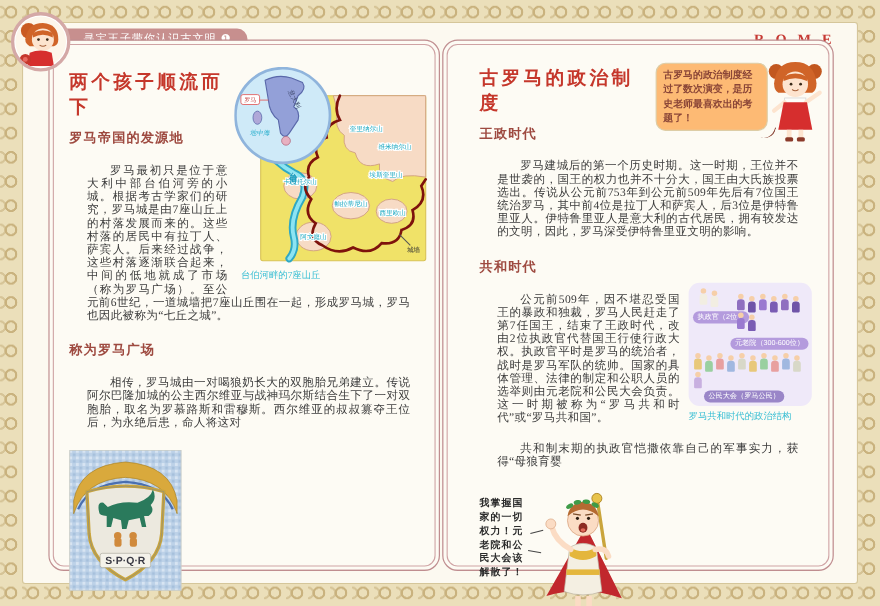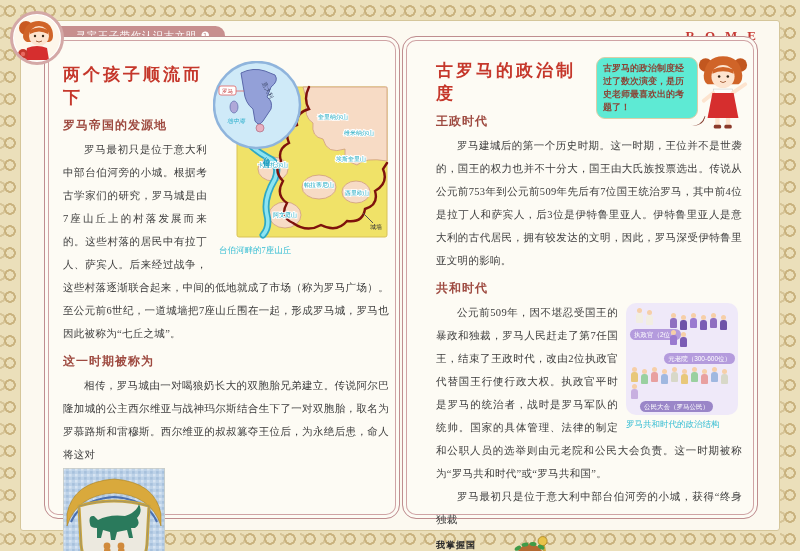--- a/index.html
+++ b/index.html
@@ -19,21 +19,21 @@
         box-shadow:inset 0 0 0 3px #fdfbf4, inset 0 0 0 4px #cfa3a4;}
   .page.left{left:44px;}
   .page.right{left:402px;}
   .page-inner{position:absolute;inset:0;text-align:justify;}
   .left .page-inner{padding:26px 10px 8px 18px;}
   .right .page-inner{padding:18px 15px 8px 33px;}
 
   h1.page-title{font-size:17px;color:#c5372b;font-weight:bold;letter-spacing:3px;margin:0 0 8px;text-align:left;}
   .right h1.page-title{margin:4px 0 6px;}
   h2.sec{font-size:12px;color:#9e4a40;font-weight:bold;letter-spacing:1px;margin:8px 0 4px;text-align:left;}
-  .bodytxt{font-size:10.5px;line-height:23px;color:#3c3c3c;letter-spacing:0.3px;margin:0;}
+  .bodytxt{font-size:10.5px;line-height:12px;color:#3c3c3c;letter-spacing:0.3px;margin:16px;}
   .indent{text-indent:2em;}
 
   
   .ribbon{position:absolute;left:30px;top:26px;height:19px;line-height:19px;border-radius:10px;
           background:#c78f8e;color:#fff;font-size:10px;letter-spacing:1px;padding:0 14px 0 46px;
           font-family:"Liberation Sans","DejaVu Sans",sans-serif;}
   .badge{position:absolute;left:10px;top:11px;width:54px;height:54px;border-radius:50%;
          background:#fff;border:3px solid #d4a8a6;box-sizing:border-box;z-index:5;overflow:hidden;}
   .rome{position:absolute;right:34px;top:28px;color:#c63832;font-weight:bold;font-size:13px;
         letter-spacing:10px;font-family:"Liberation Serif","DejaVu Serif",serif;}
@@ -44,21 +44,21 @@
   .map-cap{position:absolute;left:6px;bottom:2px;color:#35bdd3;font-size:8.5px;letter-spacing:0;white-space:nowrap;}
   .river-label{position:absolute;left:48px;top:90px;writing-mode:vertical-rl;font-size:7px;
                color:#1f9fc0;letter-spacing:2px;font-weight:bold;text-shadow:0 0 2px #fff;}
 
   .mosaic-fig{float:left;width:102px;height:128px;margin:2px 10px 2px 0;}
   .caption{font-size:9px;line-height:13px;color:#8d8d85;margin-top:12px;letter-spacing:0;}
   .caption .hl{color:#3ec0d6;font-weight:bold;}
 
   
   .intro-float{float:right;width:152px;height:70px;margin:-2px -6px 2px 6px;position:relative;}
-  .bubble{position:absolute;left:0;top:4px;width:88px;background:#5eead4;border:1px solid #ddcda6;
+  .bubble{position:absolute;left:0;top:4px;width:88px;background:#fdba74;border:1px solid #ddcda6;
           border-radius:9px;padding:4px 6px;font-size:9px;line-height:13px;color:#8a4537;
           font-weight:bold;text-align:left;letter-spacing:0;}
   .bubble::after{content:'';position:absolute;right:-7px;bottom:-9px;width:10px;height:13px;
           border-right:1.5px solid #8a4537;border-bottom-right-radius:12px;transform:rotate(18deg);}
   .girl-figure{position:absolute;right:-2px;top:-2px;width:54px;height:80px;}
 
   .chart-fig{float:right;width:116px;margin:2px 0 4px 8px;}
   .chart-box{position:relative;width:112px;height:112px;background:#efe9f9;border-radius:10px;overflow:hidden;}
   .chart-cap{color:#35bdd3;font-size:8.5px;margin-top:4px;text-align:left;text-indent:0;}
   .pill{position:absolute;background:#b49bdd;color:#fff;font-size:6.5px;line-height:9px;
@@ -150,21 +150,21 @@
         </svg>
         <div class="river-label">台伯河</div>
         <div class="map-cap">台伯河畔的7座山丘</div>
       </figure>
 
       <h1 class="page-title">两个孩子顺流而下</h1>
 
       <h2 class="sec">罗马帝国的发源地</h2>
       <p class="bodytxt indent">罗马最初只是位于意大利中部台伯河旁的小城。根据考古学家们的研究，罗马城是由7座山丘上的村落发展而来的。这些村落的居民中有拉丁人、萨宾人。后来经过战争，这些村落逐渐联合起来，中间的低地就成了市场（称为罗马广场）。至公元前6世纪，一道城墙把7座山丘围在一起，形成罗马城，罗马也因此被称为“七丘之城”。</p>
 
-      <h2 class="sec">这一时期被称为</h2>
+      <h2 class="sec">称为罗马广场</h2>
       <div class="bodytxt indent">相传，罗马城由一对喝狼奶长大的双胞胎兄弟建立。传说阿尔巴隆加城的公主西尔维亚与战神玛尔斯结合生下了一对双胞胎，取名为罗慕路斯和雷穆斯。西尔维亚的叔叔篡夺王位后，为永绝后患，命人将这对</div>
 
       <figure class="mosaic-fig">
         <svg width="102" height="128" viewBox="0 0 102 128">
           <defs>
             <pattern id="mos" width="6" height="6" patternUnits="userSpaceOnUse">
               <rect width="6" height="6" fill="#bdd2e8"></rect>
               <rect width="2.6" height="2.6" fill="#d7e4f2"></rect>
               <rect x="3.1" y="3.1" width="2.6" height="2.6" fill="#a6c0dc"></rect>
             </pattern>
@@ -324,21 +324,21 @@
                 <b></b>
               </span>
             </div>
           <div class="pill" style="bottom:3px;left:14px;background:#9a86c8;">公民大会（罗马公民）</div>
         </div>
         <div class="chart-cap">罗马共和时代的政治结构</div>
       </figure>
 
       <p class="bodytxt indent">公元前509年，因不堪忍受国王的暴政和独裁，罗马人民赶走了第7任国王，结束了王政时代，改由2位执政官代替国王行使行政大权。执政官平时是罗马的统治者，战时是罗马军队的统帅。国家的具体管理、法律的制定和公职人员的选举则由元老院和公民大会负责。这一时期被称为“罗马共和时代”或“罗马共和国”。</p>
 
-      <div class="bodytxt indent">罗马最初只是位于意大利中部台伯河旁的小城，获得“终身独裁</div>
+      <div class="bodytxt indent">共和制末期的执政官恺撒依靠自己的军事实力，获得“母狼育婴</div>
 
       <figure class="emp-fig">
         <div class="emp-speech">我掌握国家的一切权力！元老院和公民大会该解散了！</div>
         <div class="dash d1"></div>
         <div class="dash d2"></div>
         <div class="emperor-figure">
           <svg width="92" height="116" viewBox="0 0 90 115">
             <path d="M45,40 L12,98 Q45,88 80,100 L50,40 Z" fill="#c1272d"></path>
             <path d="M66,64 L58,12" stroke="#caa53c" stroke-width="3" stroke-linecap="round"></path>
             <circle cx="57.5" cy="10" r="4.5" fill="#e8c34a" stroke="#a87f1f" stroke-width="0.8"></circle>

